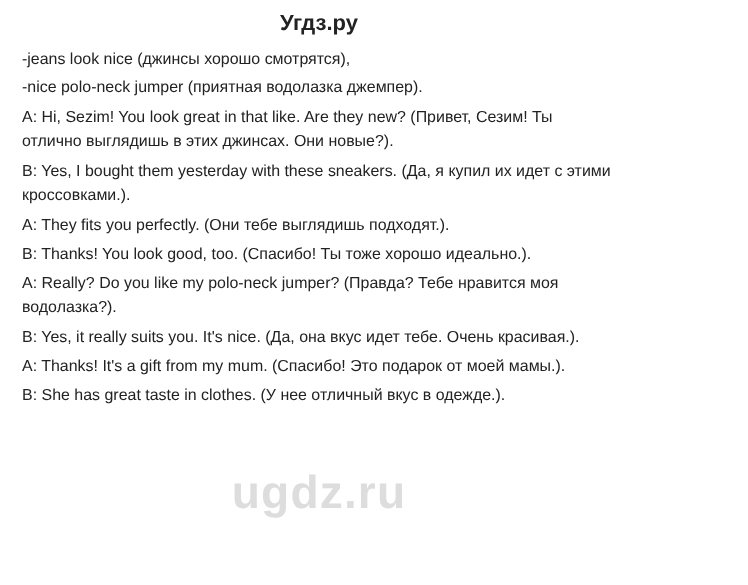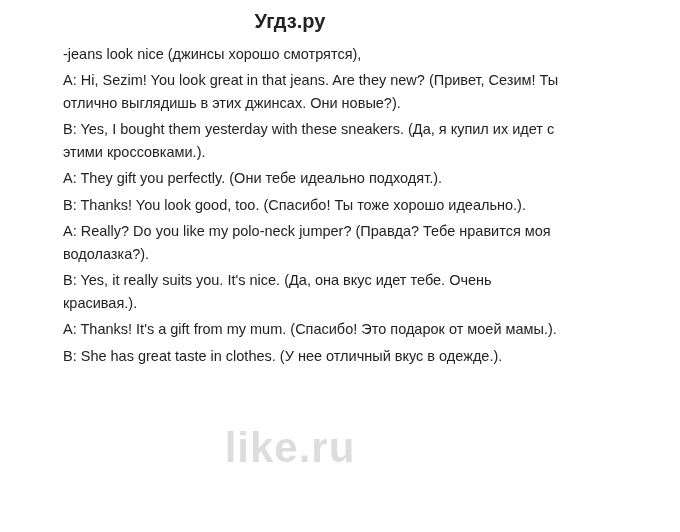--- a/index.html
+++ b/index.html
@@ -34,21 +34,20 @@
     }
 
     .content-area {
       font-size: 14.5px;
       line-height: 1.55;
       color: #222222;
     }
 
     .content-area p {
       margin-bottom: 4px;
-      margin-left: 43px;
     }
 
     .watermark {
       position: absolute;
       bottom: 60px;
       left: 50%;
       transform: translateX(-50%);
       font-size: 42px;
       font-weight: bold;
       color: rgba(180, 180, 180, 0.45);
@@ -58,24 +57,25 @@
     }
   </style>
 </head>
 <body>
 
 <div class="page-wrapper">
   <div class="site-title">Угдз.ру</div>
 
   <div class="content-area">
     <p>-jeans look nice (джинсы хорошо смотрятся),</p>
-    <p>A: Hi, Sezim!  You look great in that jeans.  Are they  new? (Привет, Сезим! Ты отлично выглядишь в этих джинсах.  Они новые?).</p>
+    <p>-nice polo-neck jumper (приятная водолазка джемпер).</p>
+    <p>A: Hi, Sezim!  You look great in that like.  Are they  new? (Привет, Сезим! Ты отлично выглядишь в этих джинсах.  Они новые?).</p>
     <p>B: Yes, I bought them yesterday with these sneakers. (Да, я купил их идет с этими кроссовками.).</p>
-    <p>A: They gift you perfectly. (Они тебе идеально подходят.).</p>
+    <p>A: They fits you perfectly. (Они тебе выглядишь подходят.).</p>
     <p>B: Thanks! You look good, too. (Спасибо! Ты тоже хорошо идеально.).</p>
     <p>A: Really? Do you like my polo-neck jumper? (Правда? Тебе нравится моя водолазка?).</p>
     <p>B: Yes, it really suits you. It's nice. (Да, она вкус идет тебе. Очень красивая.).</p>
     <p>A: Thanks! It's a gift from my mum. (Спасибо! Это подарок от моей мамы.).</p>
     <p>B: She has great taste in clothes. (У нее отличный вкус в одежде.).</p>
   </div>
 
-  <div class="watermark">like.ru</div>
+  <div class="watermark">ugdz.ru</div>
 </div>
 
 </body></html>

